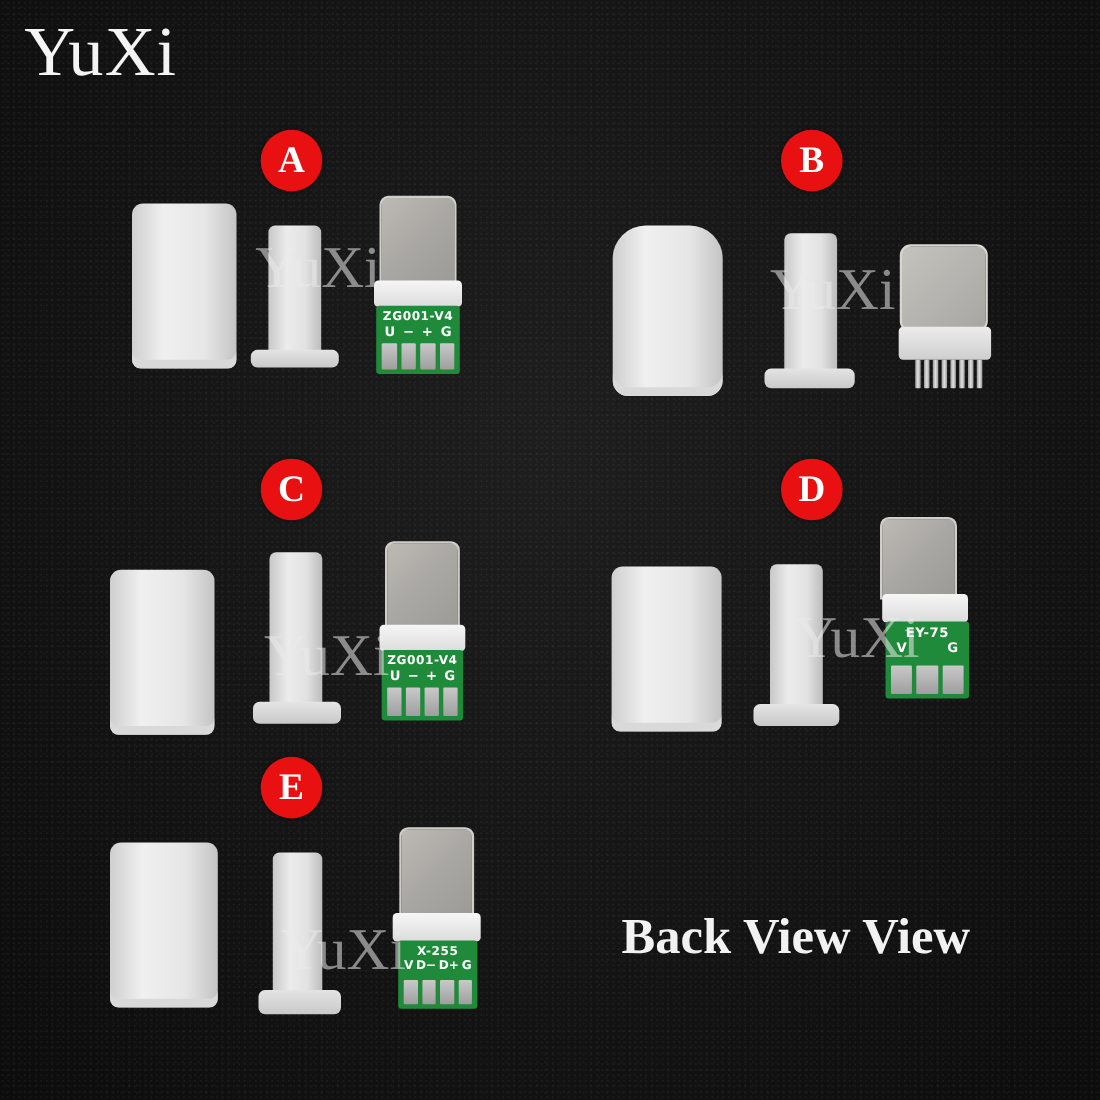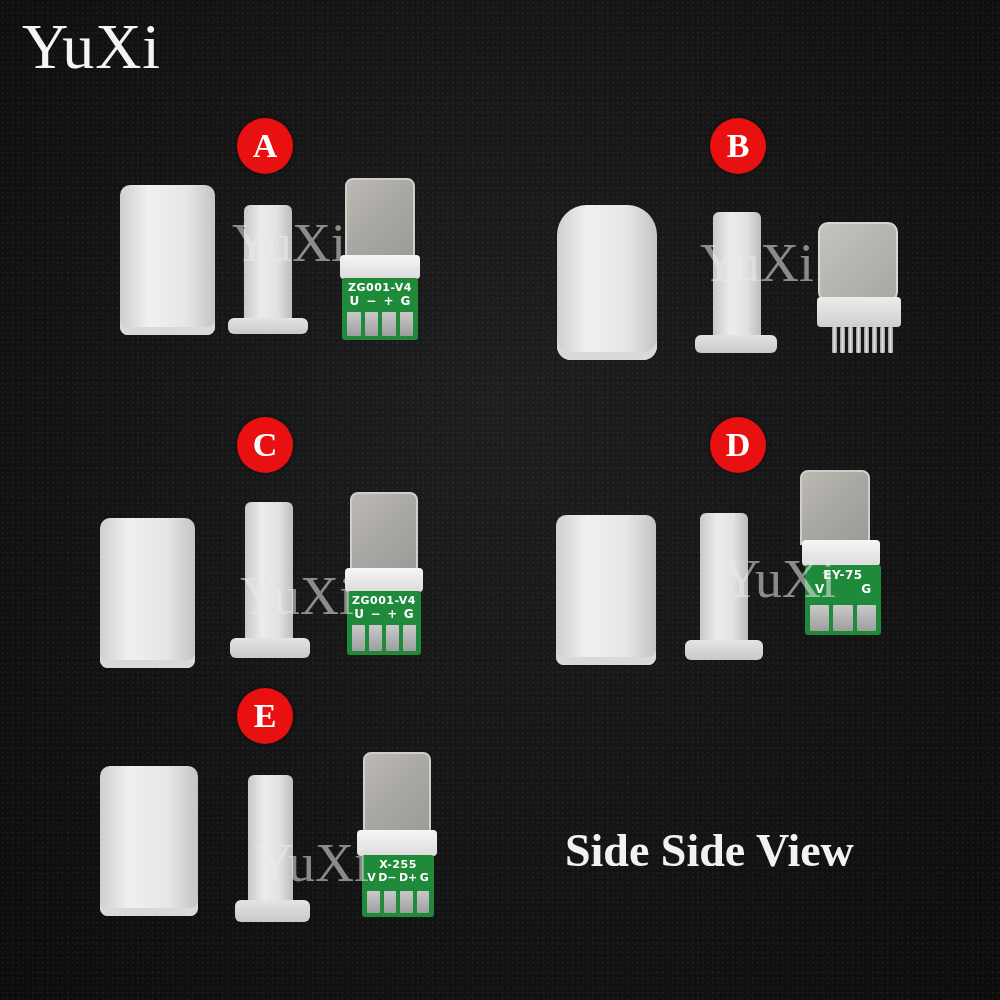--- a/index.html
+++ b/index.html
@@ -196,13 +196,13 @@
     <div class="pads" style="height:22px;">
         <span></span>
         <span></span>
         <span></span>
         <span></span>
       </div>
   </div>
 </div>
 <div class="watermark" style="left:255px;top:832px;">YuXi</div>
 
-<div class="caption">Side Side View</div>
+<div class="caption">Back View View</div>
 
 </body></html>

